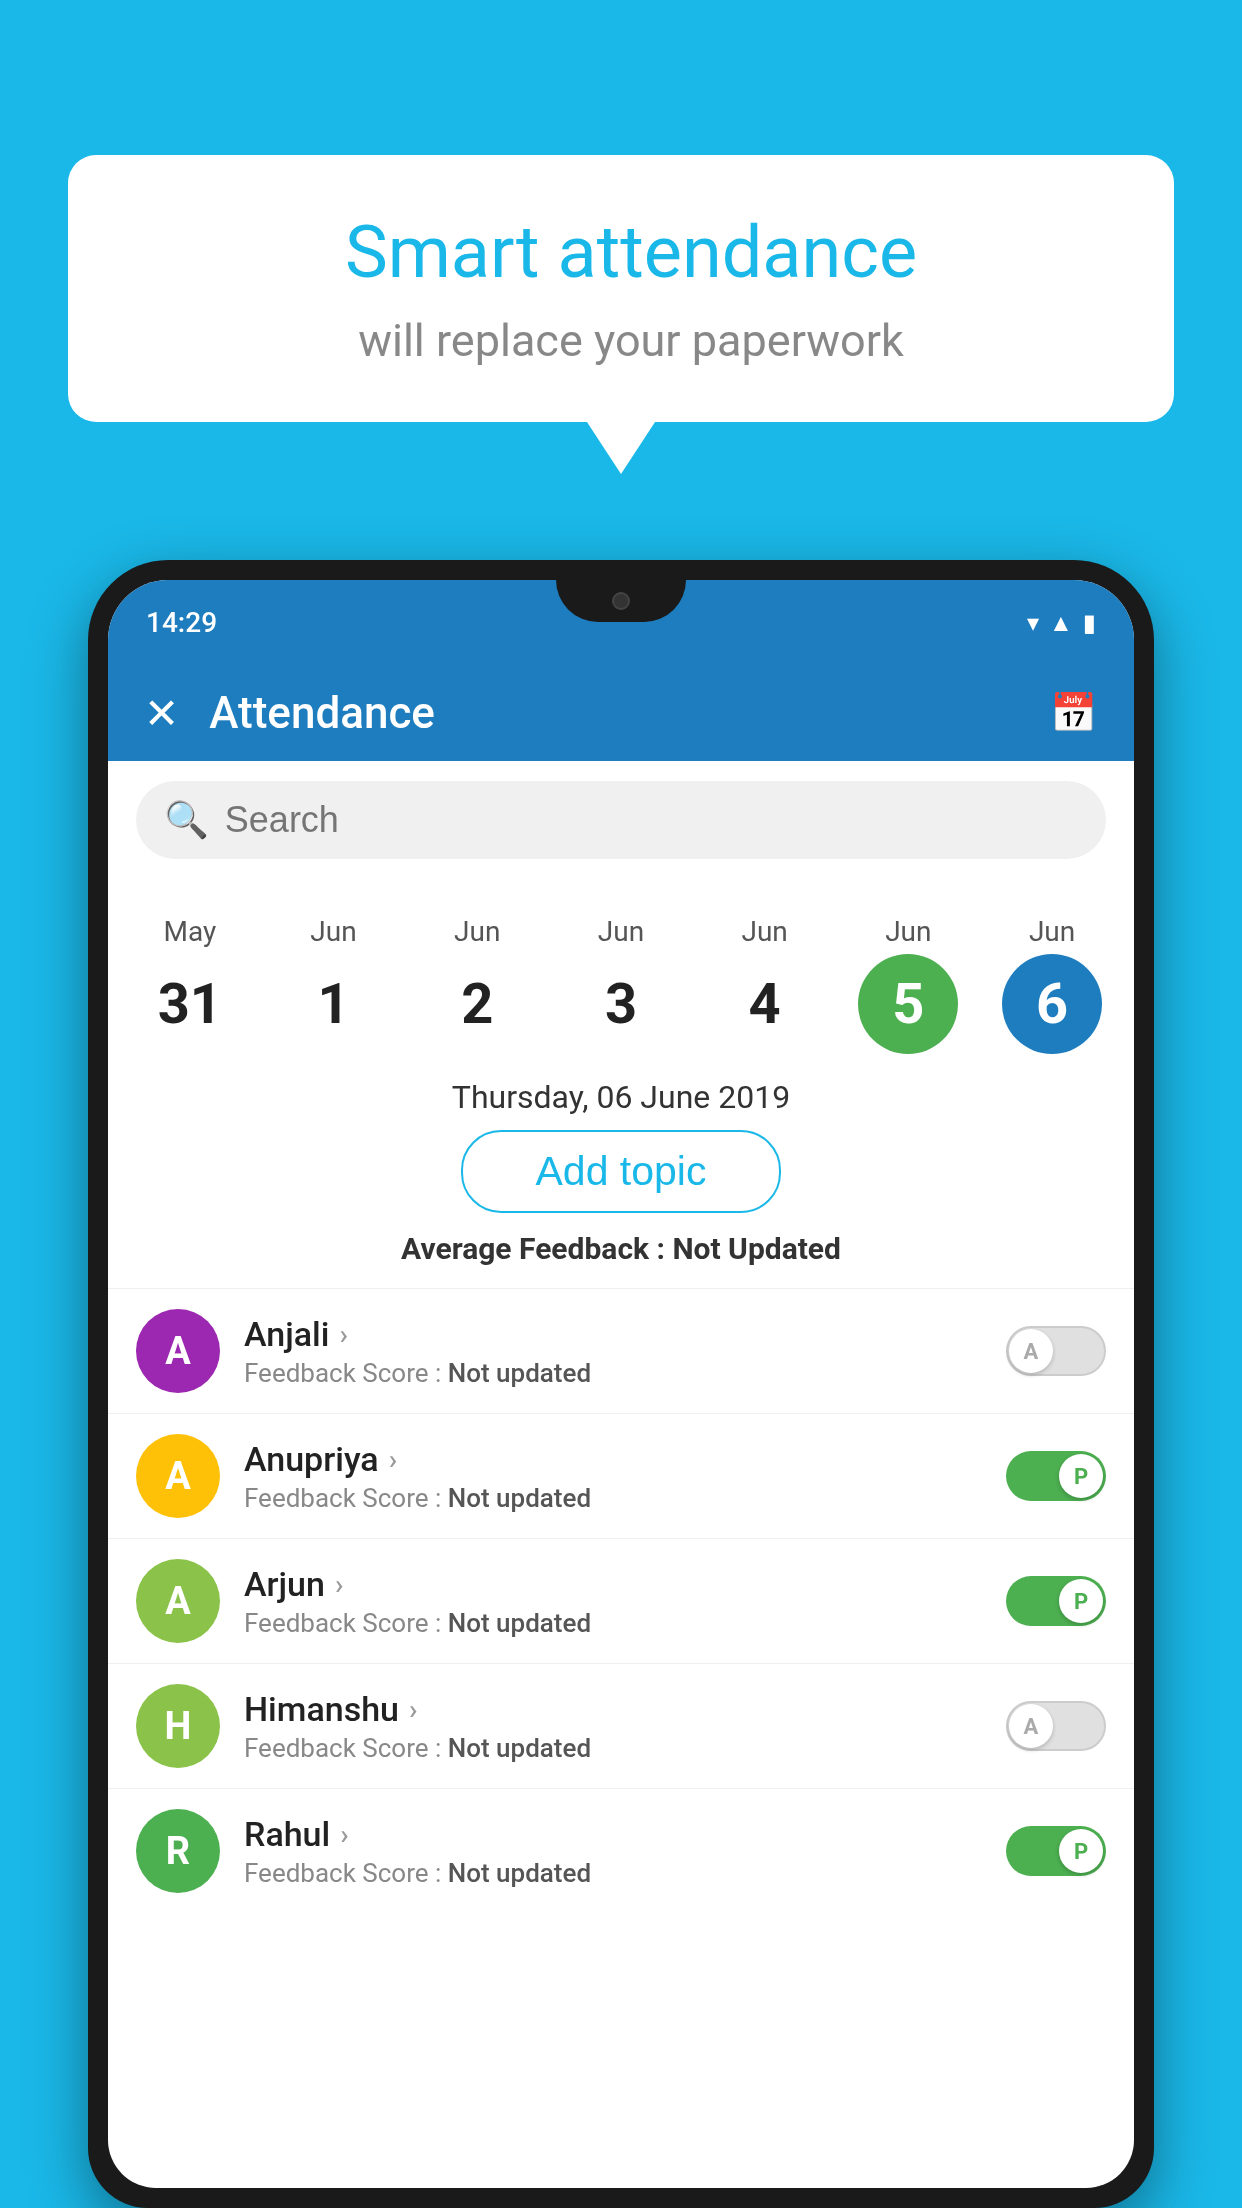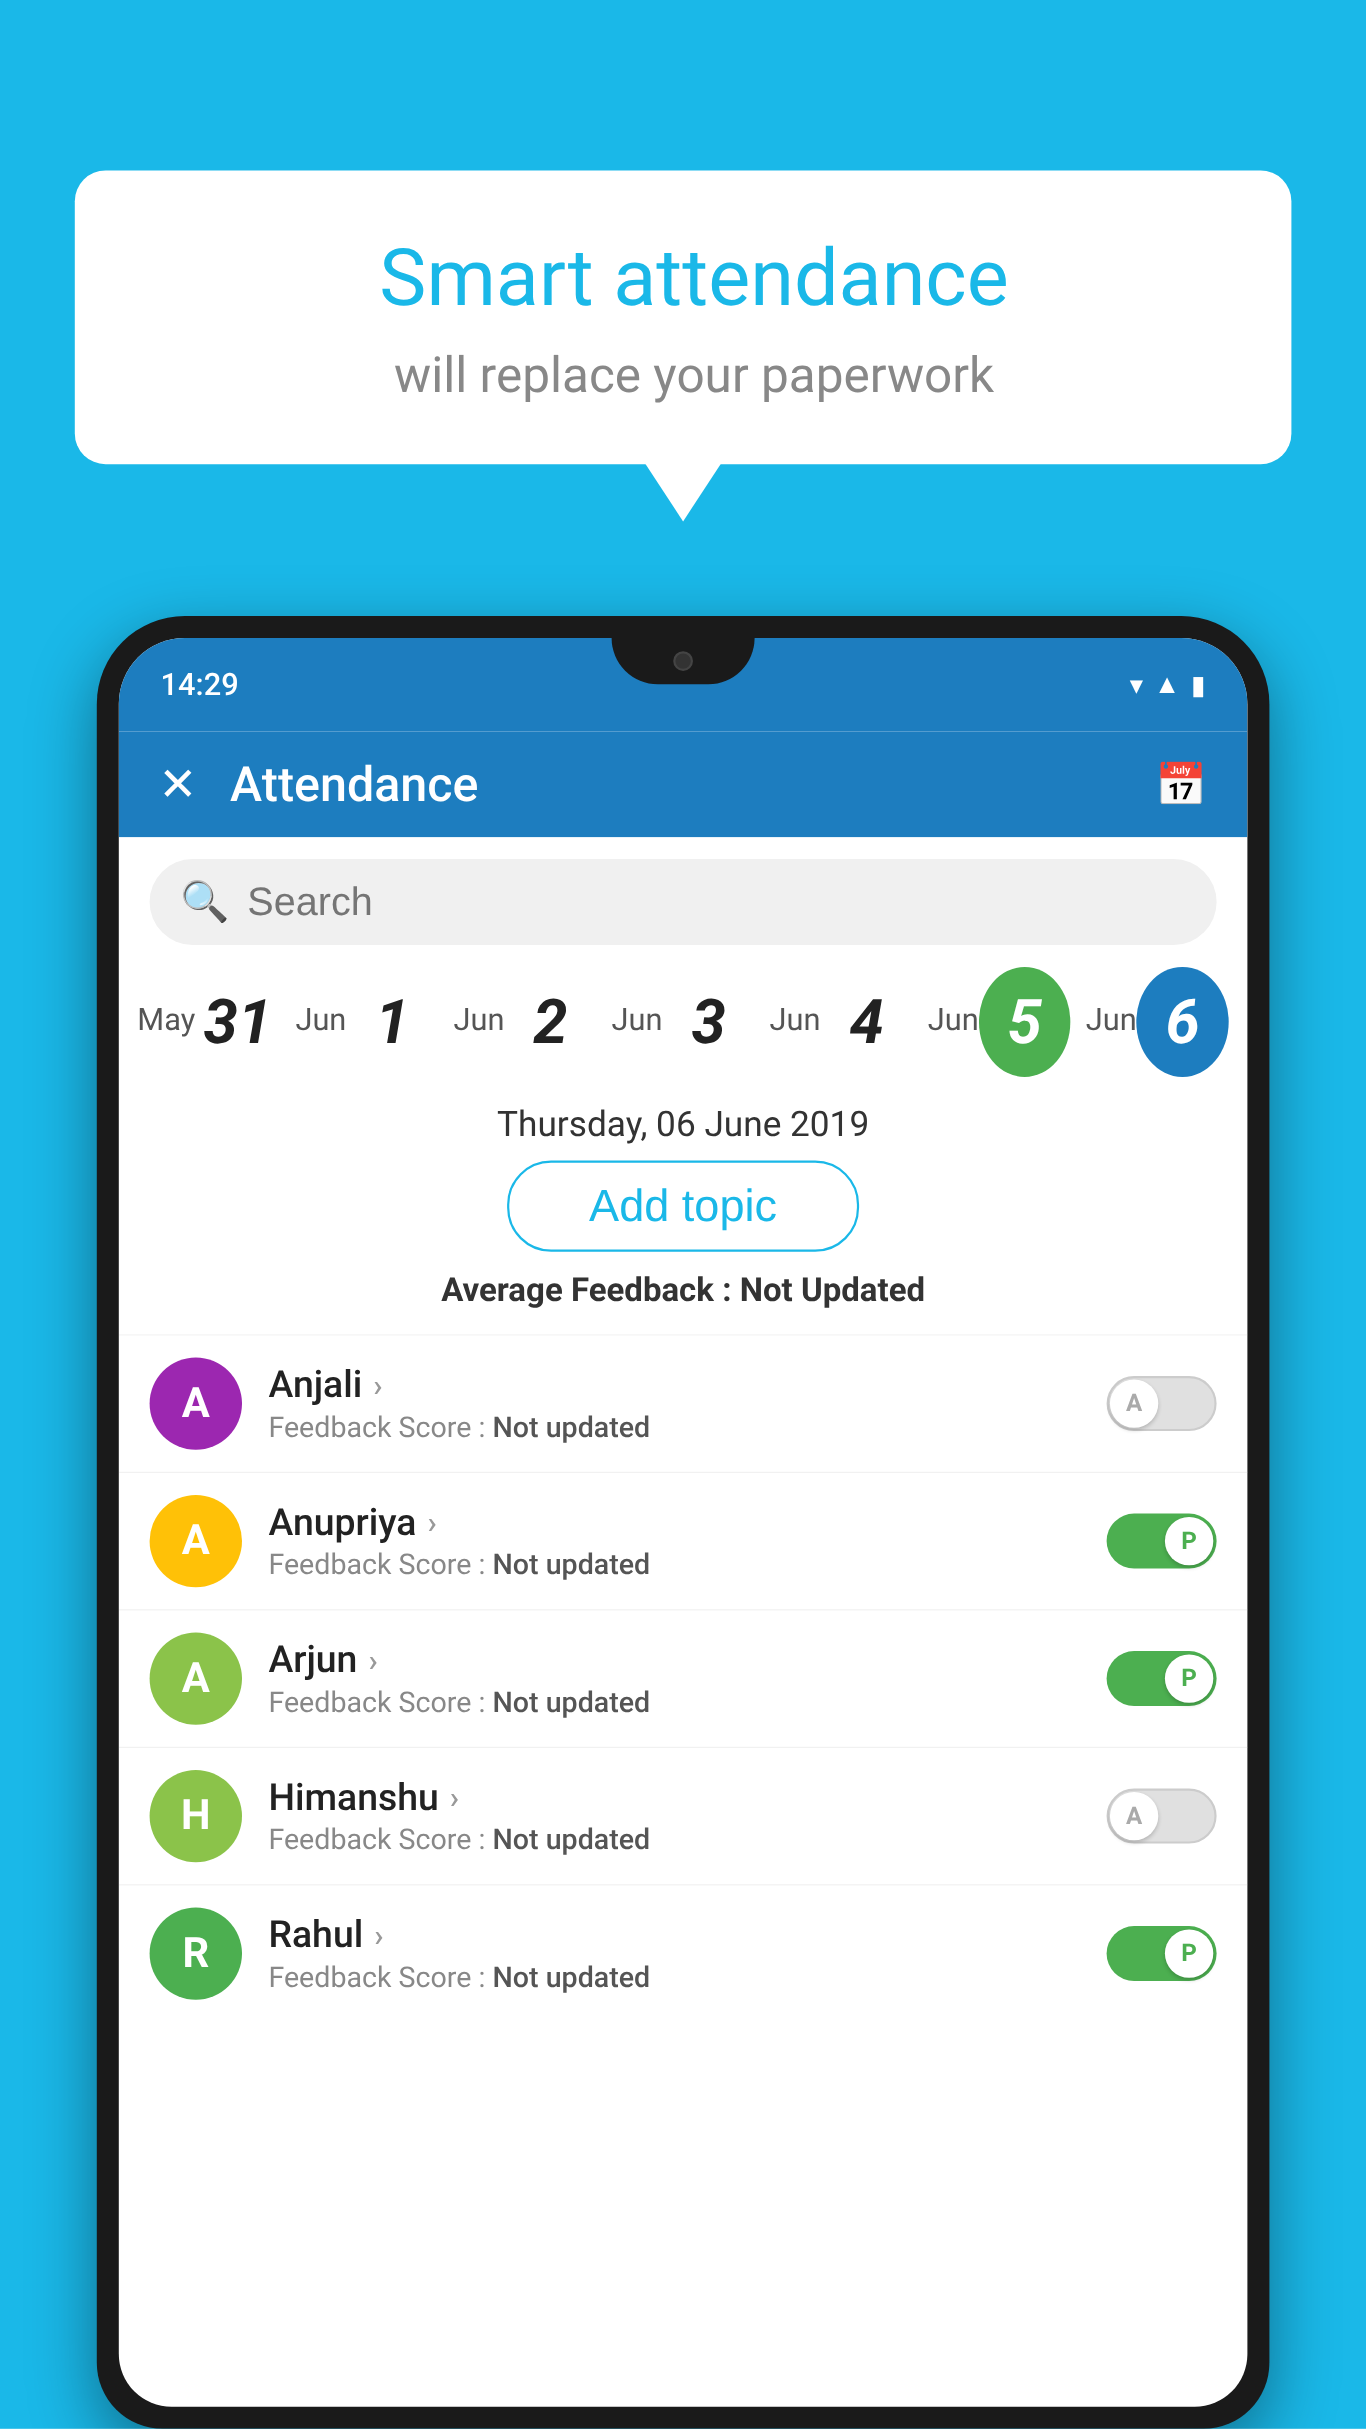--- a/index.html
+++ b/index.html
@@ -170,40 +170,40 @@
     
     .calendar-week {
       display: flex;
       padding: 0 10px;
       justify-content: space-around;
       align-items: center;
       margin-bottom: 0;
     }
     .calendar-day-col {
       display: flex;
-      flex-direction: row;
+      flex-direction: column;
       align-items: center;
       width: 130px;
+      margin-top: 36px;
     }
     .calendar-month {
       font-size: 28px;
       color: #555;
       margin-bottom: 6px;
     }
     .calendar-date {
       font-size: 56px;
       font-weight: 700;
       color: #222;
       width: 100px;
       height: 100px;
       display: flex;
       align-items: center;
       justify-content: center;
       border-radius: 50%;
-      font-style: italic;
     }
     .calendar-date.today {
       background: #4caf50;
       color: white;
     }
     .calendar-date.selected {
       background: #1d7dbf;
       color: white;
     }
 

